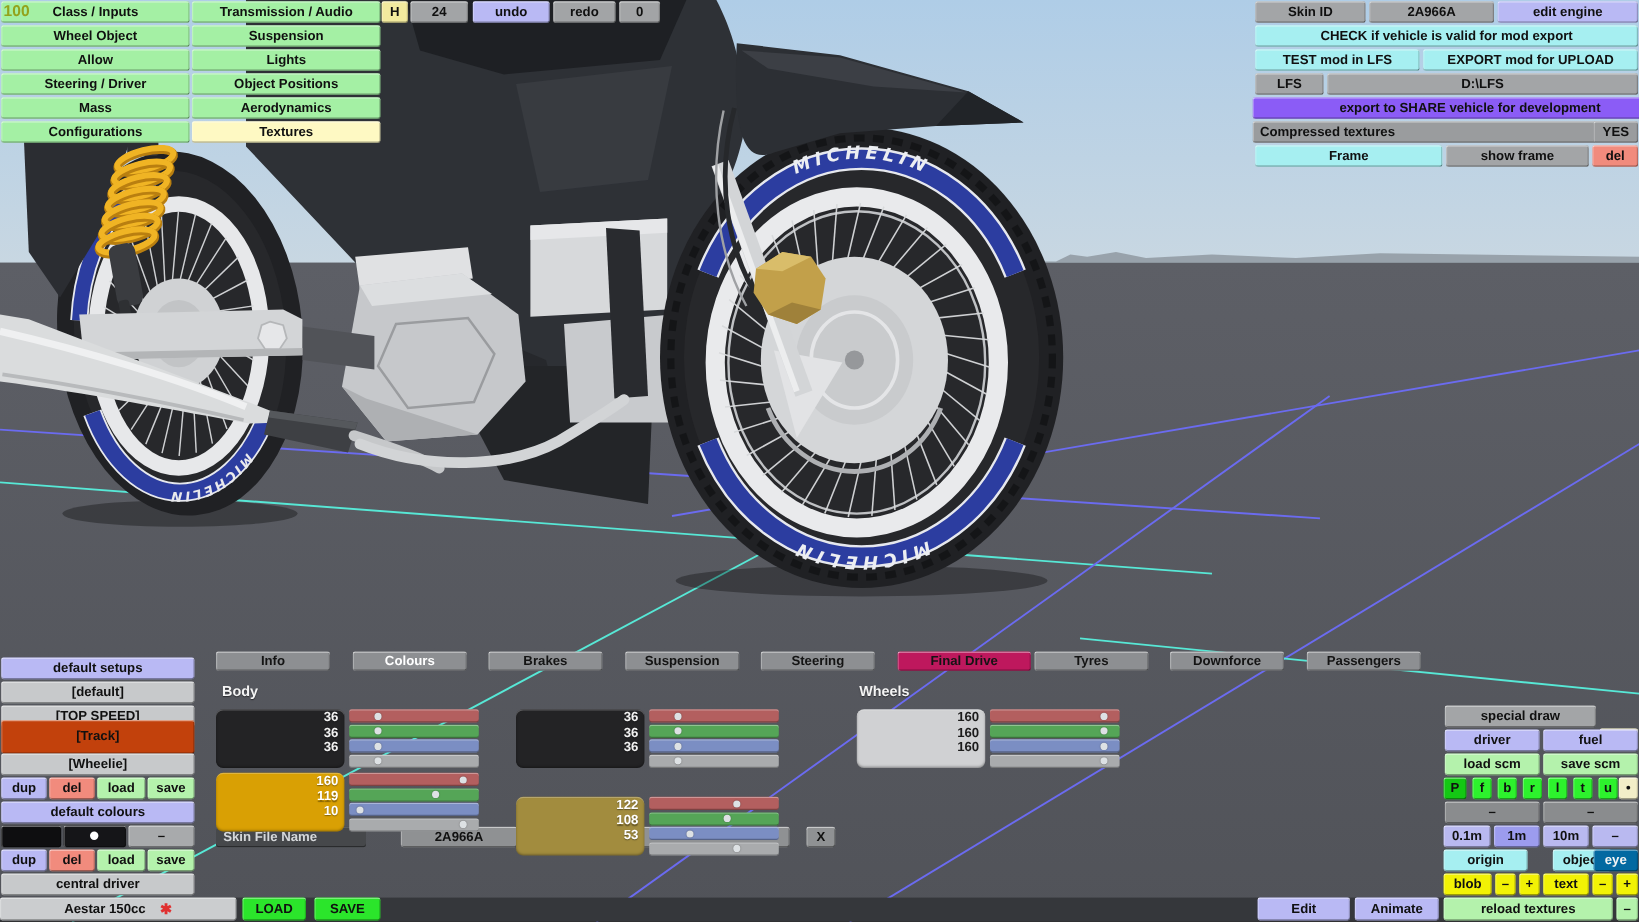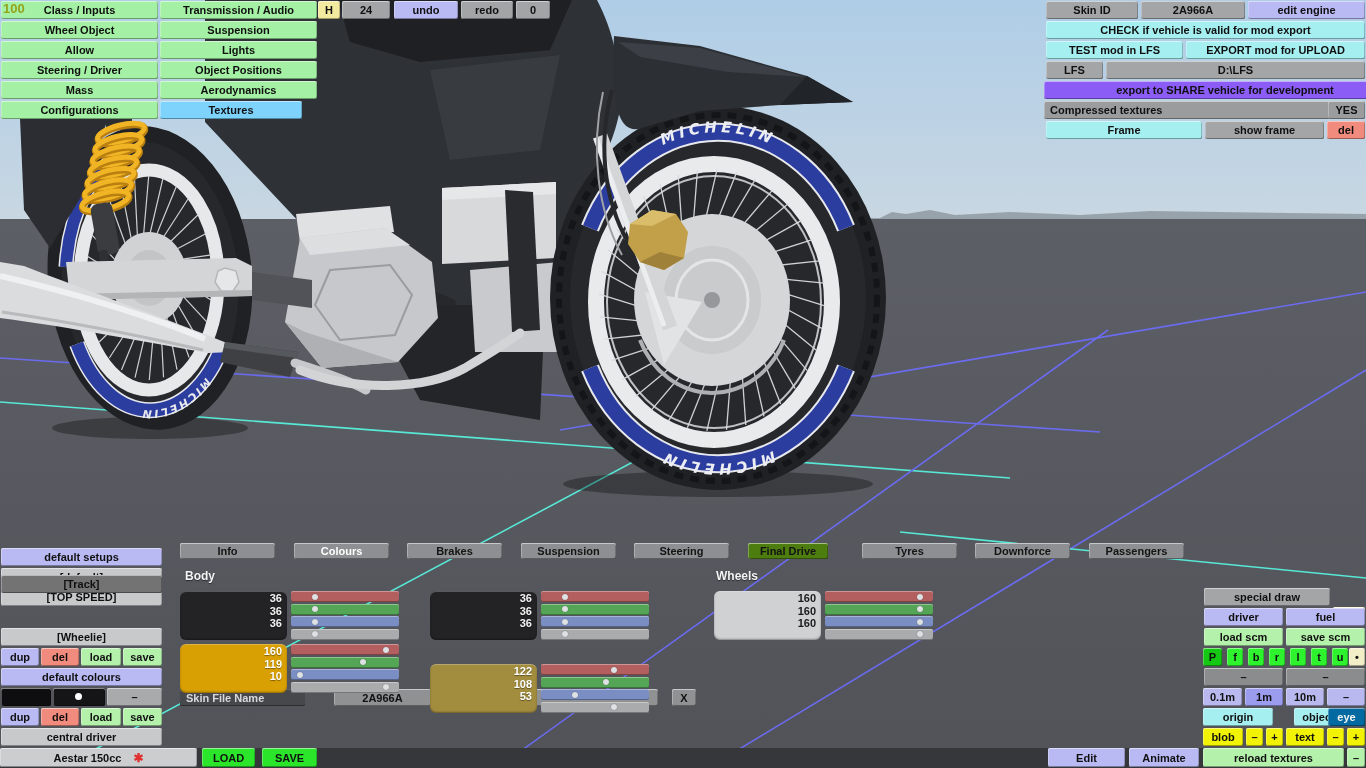--- a/index.html
+++ b/index.html
@@ -283,21 +283,21 @@
       <div class="btn" style="left: 1px; top: 21px; width: 157px; height: 18px; background: rgb(164, 240, 164); color: rgb(16, 16, 16);">Wheel Object</div>
       <div class="btn" style="left: 1px; top: 41px; width: 157px; height: 18px; background: rgb(164, 240, 164); color: rgb(16, 16, 16);">Allow</div>
       <div class="btn" style="left: 1px; top: 61px; width: 157px; height: 18px; background: rgb(164, 240, 164); color: rgb(16, 16, 16);">Steering / Driver</div>
       <div class="btn" style="left: 1px; top: 81px; width: 157px; height: 18px; background: rgb(164, 240, 164); color: rgb(16, 16, 16);">Mass</div>
       <div class="btn" style="left: 1px; top: 101px; width: 157px; height: 18px; background: rgb(164, 240, 164); color: rgb(16, 16, 16);">Configurations</div>
       <div class="btn" style="left: 160px; top: 1px; width: 157px; height: 18px; background: rgb(164, 240, 164); color: rgb(16, 16, 16);">Transmission / Audio</div>
       <div class="btn" style="left: 160px; top: 21px; width: 157px; height: 18px; background: rgb(164, 240, 164); color: rgb(16, 16, 16);">Suspension</div>
       <div class="btn" style="left: 160px; top: 41px; width: 157px; height: 18px; background: rgb(164, 240, 164); color: rgb(16, 16, 16);">Lights</div>
       <div class="btn" style="left: 160px; top: 61px; width: 157px; height: 18px; background: rgb(164, 240, 164); color: rgb(16, 16, 16);">Object Positions</div>
       <div class="btn" style="left: 160px; top: 81px; width: 157px; height: 18px; background: rgb(164, 240, 164); color: rgb(16, 16, 16);">Aerodynamics</div>
-      <div class="btn" style="left: 160px; top: 101px; width: 142px; height: 18px; background: #7dd3fc; color: rgb(16, 16, 16);">Textures</div>
+      <div class="btn" style="left: 160px; top: 101px; width: 157px; height: 18px; background: #fef9c3; color: rgb(16, 16, 16);">Textures</div>
       <div class="btn" style="left: 318px; top: 1px; width: 22px; height: 18px; background: rgb(242, 234, 158); color: rgb(16, 16, 16);">H</div>
       <div class="btn" style="left: 342px; top: 1px; width: 48px; height: 18px; background: rgb(162, 164, 166); color: rgb(16, 16, 16);">24</div>
       <div class="btn" style="left: 394px; top: 1px; width: 64px; height: 18px; background: rgb(185, 185, 244); color: rgb(16, 16, 16);">undo</div>
       <div class="btn" style="left: 461px; top: 1px; width: 52px; height: 18px; background: rgb(162, 164, 166); color: rgb(16, 16, 16);">redo</div>
       <div class="btn" style="left: 516px; top: 1px; width: 34px; height: 18px; background: rgb(162, 164, 166); color: rgb(16, 16, 16);">0</div>
       <div class="btn" style="left: 1046px; top: 1px; width: 92px; height: 18px; background: rgb(163, 165, 167); color: rgb(16, 16, 16);">Skin ID</div>
       <div class="btn" style="left: 1141px; top: 1px; width: 104px; height: 18px; background: rgb(163, 165, 167); color: rgb(16, 16, 16);">2A966A</div>
       <div class="btn" style="left: 1248px; top: 1px; width: 117px; height: 18px; background: rgb(185, 185, 244); color: rgb(16, 16, 16);">edit engine</div>
       <div class="btn" style="left: 1046px; top: 21px; width: 319px; height: 18px; background: rgb(166, 239, 241); color: rgb(16, 16, 16);">CHECK if vehicle is valid for mod export</div>
       <div class="btn" style="left: 1046px; top: 41px; width: 137px; height: 18px; background: rgb(166, 239, 241); color: rgb(16, 16, 16);">TEST mod in LFS</div>
@@ -308,28 +308,28 @@
       <div class="btn left" style="left: 1044px; top: 101px; width: 281px; height: 18px; background: rgb(154, 156, 158); color: rgb(16, 16, 16);">Compressed textures</div>
       <div class="btn" style="left: 1328px; top: 101px; width: 37px; height: 18px; background: rgb(154, 156, 158); color: rgb(16, 16, 16);">YES</div>
       <div class="btn" style="left: 1046px; top: 121px; width: 156px; height: 18px; background: rgb(166, 239, 241); color: rgb(16, 16, 16);">Frame</div>
       <div class="btn" style="left: 1205px; top: 121px; width: 119px; height: 18px; background: rgb(163, 165, 167); color: rgb(16, 16, 16);">show frame</div>
       <div class="btn" style="left: 1327px; top: 121px; width: 38px; height: 18px; background: rgb(241, 139, 125); color: rgb(16, 16, 16);">del</div>
       <div class="btn" style="left: 180px; top: 543px; width: 95px; height: 16px; background: rgb(141, 143, 146); color: rgb(20, 20, 20);">Info</div>
       <div class="btn" style="left: 294px; top: 543px; width: 95px; height: 16px; background: rgb(141, 143, 146); color: rgb(255, 255, 255);">Colours</div>
       <div class="btn" style="left: 407px; top: 543px; width: 95px; height: 16px; background: rgb(141, 143, 146); color: rgb(20, 20, 20);">Brakes</div>
       <div class="btn" style="left: 521px; top: 543px; width: 95px; height: 16px; background: rgb(141, 143, 146); color: rgb(20, 20, 20);">Suspension</div>
       <div class="btn" style="left: 634px; top: 543px; width: 95px; height: 16px; background: rgb(141, 143, 146); color: rgb(20, 20, 20);">Steering</div>
-      <div class="btn" style="left: 748px; top: 543px; width: 80px; height: 16px; background: #4d7c0f; color: rgb(20, 20, 20); text-align: right;">Final Drive</div>
+      <div class="btn" style="left: 748px; top: 543px; width: 111px; height: 16px; background: #be185d; color: rgb(20, 20, 20); text-align: right;">Final Drive</div>
       <div class="btn" style="left: 862px; top: 543px; width: 95px; height: 16px; background: rgb(141, 143, 146); color: rgb(20, 20, 20);">Tyres</div>
       <div class="btn" style="left: 975px; top: 543px; width: 95px; height: 16px; background: rgb(141, 143, 146); color: rgb(20, 20, 20);">Downforce</div>
       <div class="btn" style="left: 1089px; top: 543px; width: 95px; height: 16px; background: rgb(141, 143, 146); color: rgb(20, 20, 20);">Passengers</div>
       <div class="btn" style="left: 1px; top: 548px; width: 161px; height: 18px; background: rgb(185, 185, 244); color: rgb(16, 16, 16);">default setups</div>
       <div class="btn" style="left: 1px; top: 568px; width: 161px; height: 18px; background: rgb(199, 201, 203); color: rgb(16, 16, 16);">[default]</div>
       <div class="btn" style="left: 1px; top: 588px; width: 161px; height: 18px; background: rgb(199, 201, 203); color: rgb(16, 16, 16);">[TOP SPEED]</div>
-      <div class="btn" style="left: 1px; top: 575px; width: 161px; height: 18px; background: #737373; color: rgb(16, 16, 16);">[Track]</div>
+      <div class="btn" style="left: 1px; top: 600px; width: 161px; height: 28px; background: #c2410c; color: rgb(16, 16, 16);">[Track]</div>
       <div class="btn" style="left: 1px; top: 628px; width: 161px; height: 18px; background: rgb(199, 201, 203); color: rgb(16, 16, 16);">[Wheelie]</div>
       <div class="btn" style="left: 1px; top: 648px; width: 38px; height: 18px; background: rgb(185, 185, 244); color: rgb(16, 16, 16);">dup</div>
       <div class="btn" style="left: 41px; top: 648px; width: 38px; height: 18px; background: rgb(241, 139, 125); color: rgb(16, 16, 16);">del</div>
       <div class="btn" style="left: 81px; top: 648px; width: 40px; height: 18px; background: rgb(180, 242, 172); color: rgb(16, 16, 16);">load</div>
       <div class="btn" style="left: 123px; top: 648px; width: 39px; height: 18px; background: rgb(180, 242, 172); color: rgb(16, 16, 16);">save</div>
       <div class="btn" style="left: 1px; top: 668px; width: 161px; height: 18px; background: rgb(185, 185, 244); color: rgb(16, 16, 16);">default colours</div>
       <div class="btn" style="left: 1px; top: 708px; width: 38px; height: 18px; background: rgb(185, 185, 244); color: rgb(16, 16, 16);">dup</div>
       <div class="btn" style="left: 41px; top: 708px; width: 38px; height: 18px; background: rgb(241, 139, 125); color: rgb(16, 16, 16);">del</div>
       <div class="btn" style="left: 81px; top: 708px; width: 40px; height: 18px; background: rgb(180, 242, 172); color: rgb(16, 16, 16);">load</div>
       <div class="btn" style="left: 123px; top: 708px; width: 39px; height: 18px; background: rgb(180, 242, 172); color: rgb(16, 16, 16);">save</div>

